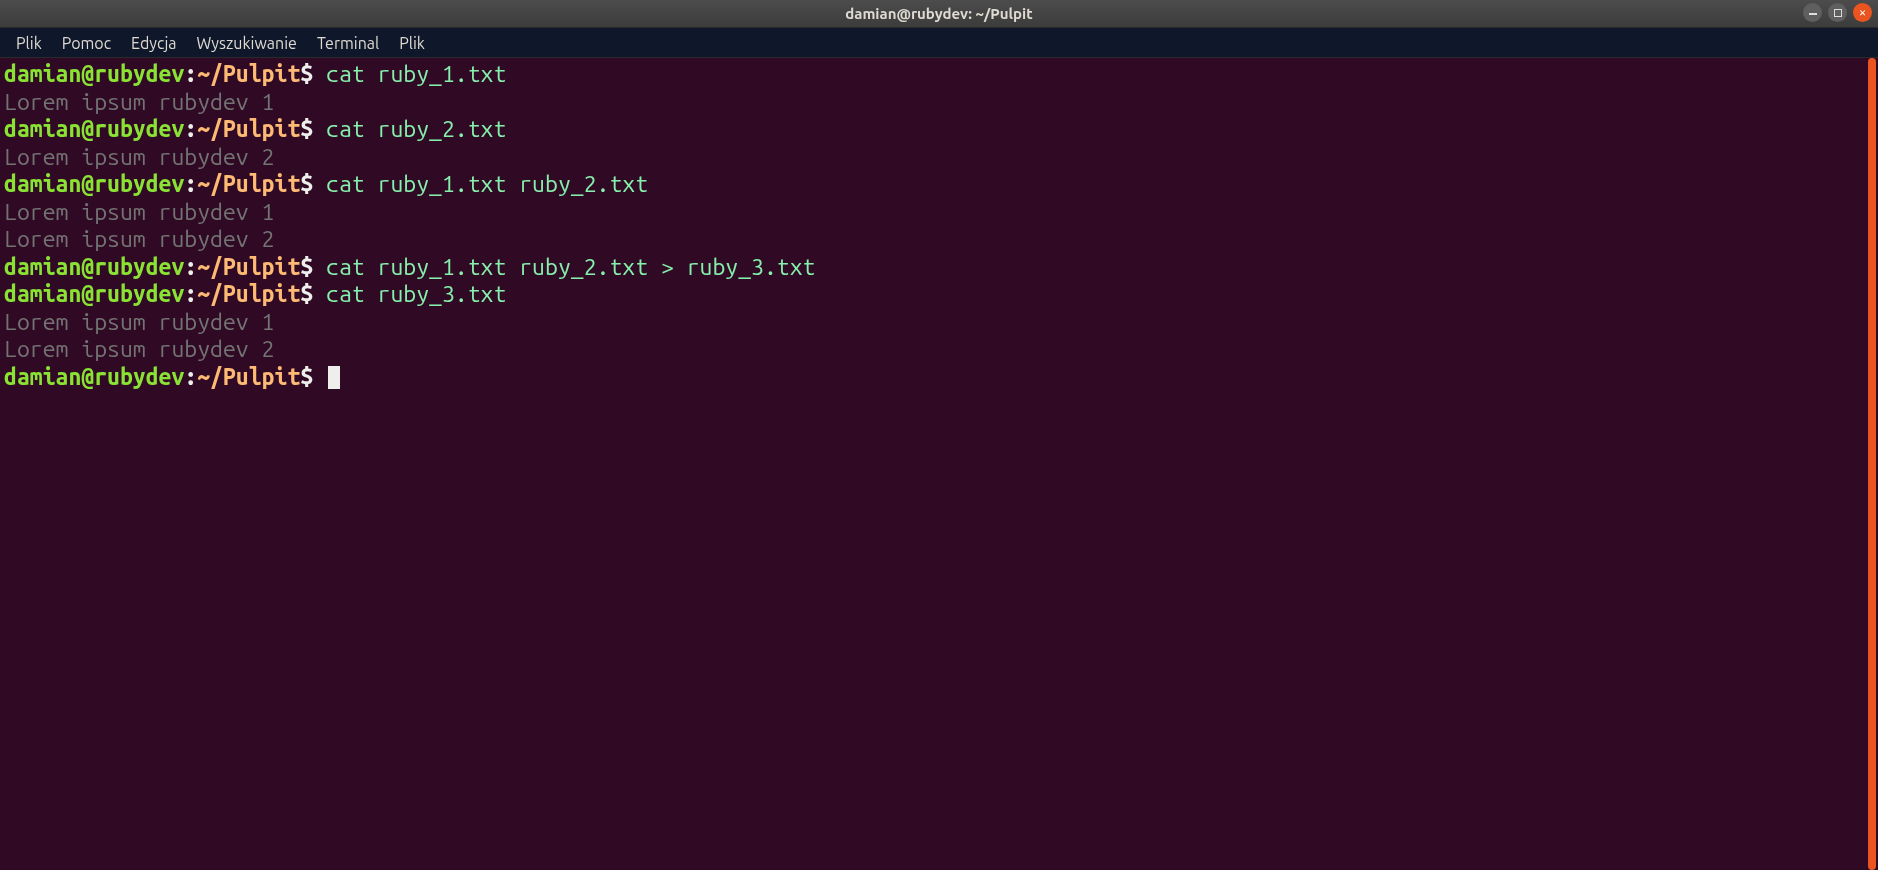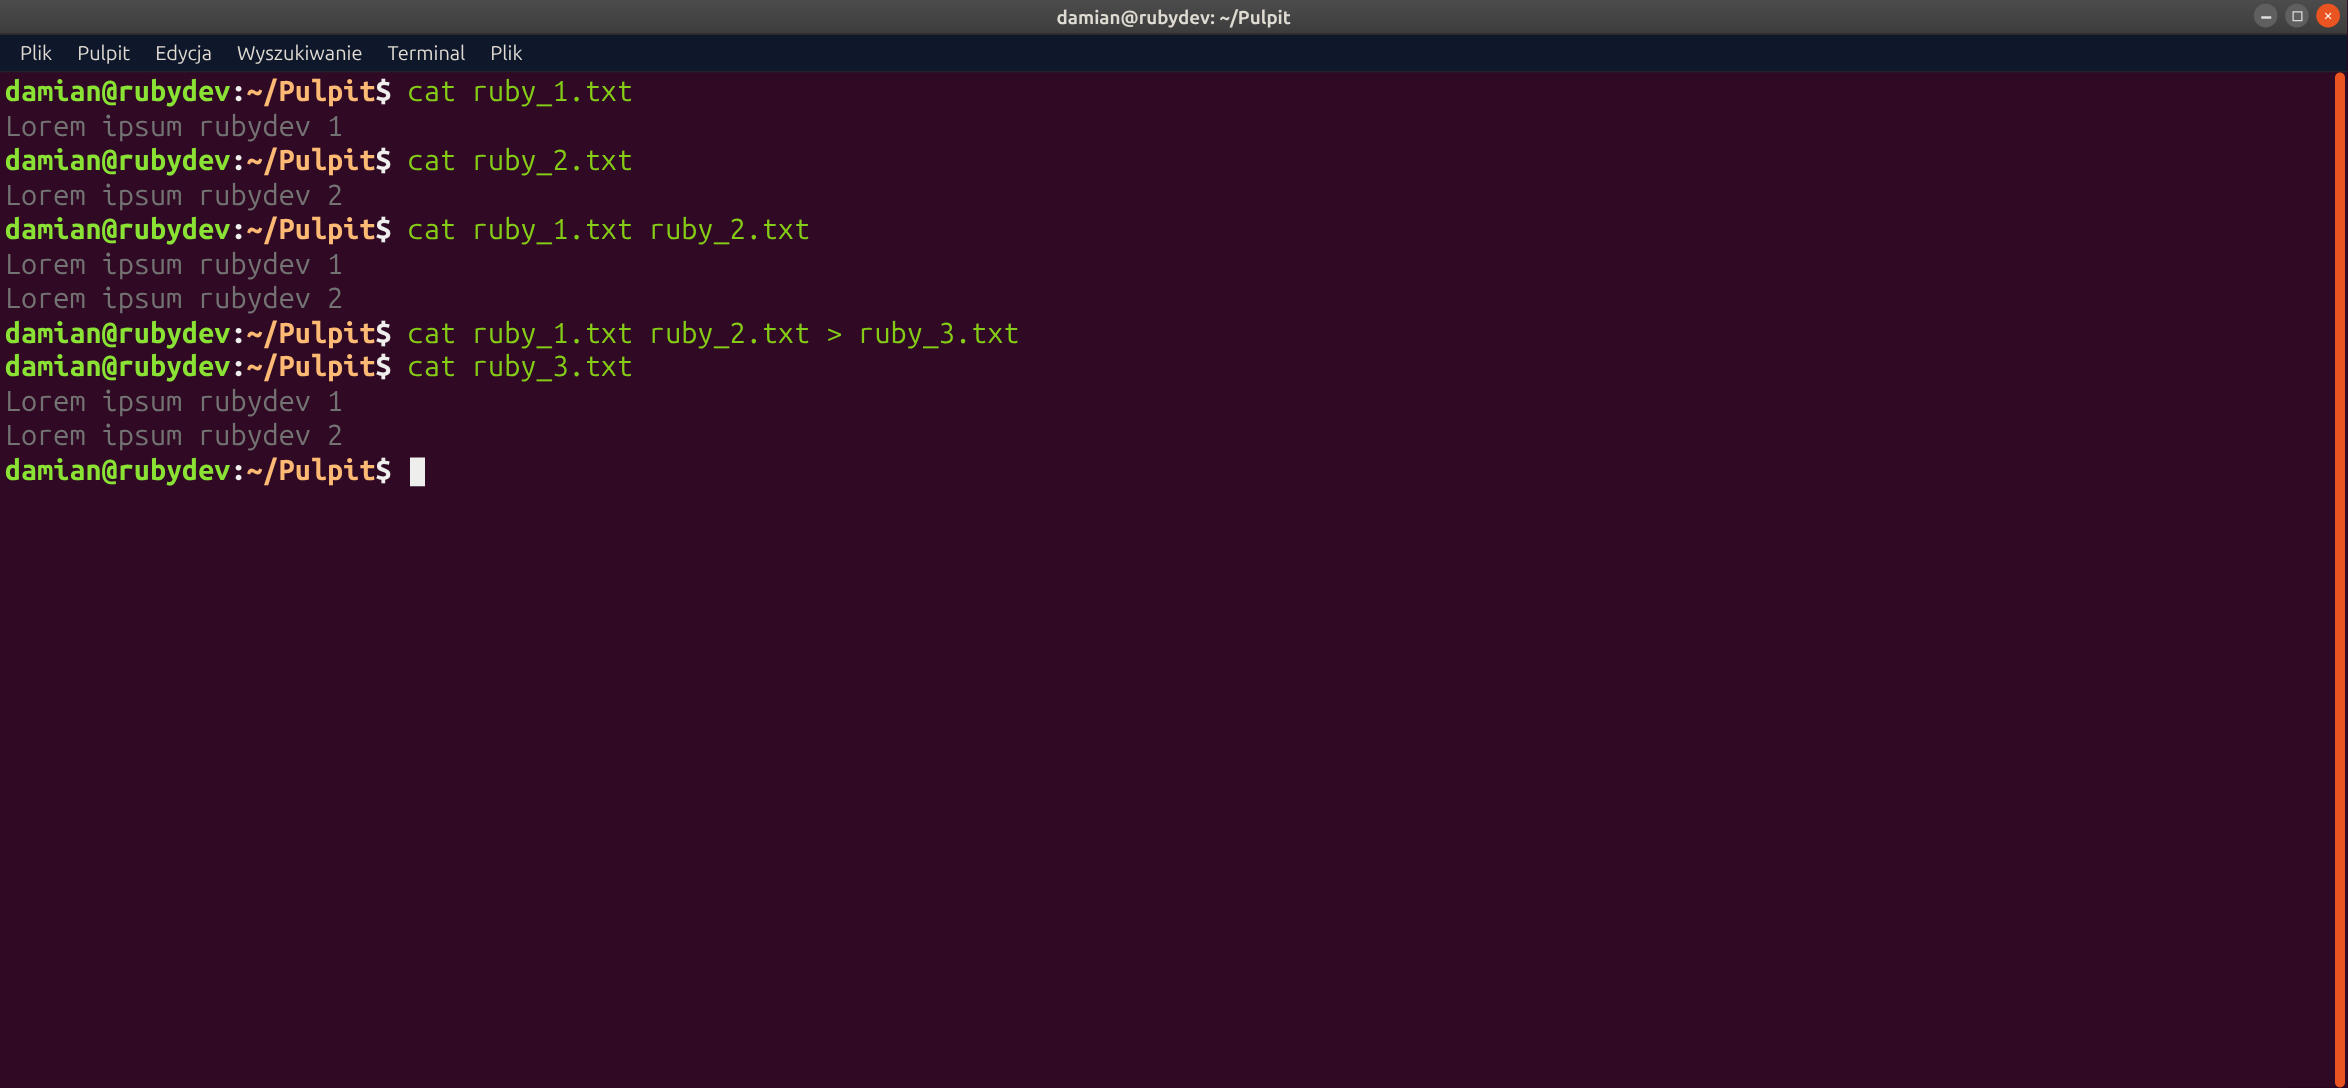--- a/index.html
+++ b/index.html
@@ -115,21 +115,21 @@
     }
     .prompt-path {
       color: #fdba74;
       font-weight: bold;
     }
     .prompt-dollar {
       color: #eeeeec;
       font-weight: bold;
     }
     .command {
-      color: #84cc16;
+      color: #86efac;
       margin-top: 36px;
     }
     .output {
       color: #737373;
     }
     .cursor {
       display: inline-block;
       width: 12px;
       height: 23px;
       background: #eeeeec;
@@ -170,21 +170,21 @@
       <div class="max-icon"></div>
     </div>
     <div class="window-btn close">
       <span class="close-icon"></span>
     </div>
   </div>
 </div>
 
 <div class="menubar">
   <span class="menu-item">Plik</span>
-  <span class="menu-item">Pulpit</span>
+  <span class="menu-item">Pomoc</span>
   <span class="menu-item">Edycja</span>
   <span class="menu-item">Wyszukiwanie</span>
   <span class="menu-item">Terminal</span>
   <span class="menu-item">Plik</span>
 </div>
 
 <div class="terminal-body" id="terminal"><span class="term-line"><span><span class="prompt-user">damian@rubydev</span><span class="prompt-colon">:</span><span class="prompt-path">~/Pulpit</span><span class="prompt-dollar">$</span></span><span class="command"> cat ruby_1.txt</span></span><span class="term-line"><span class="output">Lorem ipsum rubydev 1</span></span><span class="term-line"><span><span class="prompt-user">damian@rubydev</span><span class="prompt-colon">:</span><span class="prompt-path">~/Pulpit</span><span class="prompt-dollar">$</span></span><span class="command"> cat ruby_2.txt</span></span><span class="term-line"><span class="output">Lorem ipsum rubydev 2</span></span><span class="term-line"><span><span class="prompt-user">damian@rubydev</span><span class="prompt-colon">:</span><span class="prompt-path">~/Pulpit</span><span class="prompt-dollar">$</span></span><span class="command"> cat ruby_1.txt ruby_2.txt</span></span><span class="term-line"><span class="output">Lorem ipsum rubydev 1</span></span><span class="term-line"><span class="output">Lorem ipsum rubydev 2</span></span><span class="term-line"><span><span class="prompt-user">damian@rubydev</span><span class="prompt-colon">:</span><span class="prompt-path">~/Pulpit</span><span class="prompt-dollar">$</span></span><span class="command"> cat ruby_1.txt ruby_2.txt &gt; ruby_3.txt</span></span><span class="term-line"><span><span class="prompt-user">damian@rubydev</span><span class="prompt-colon">:</span><span class="prompt-path">~/Pulpit</span><span class="prompt-dollar">$</span></span><span class="command"> cat ruby_3.txt</span></span><span class="term-line"><span class="output">Lorem ipsum rubydev 1</span></span><span class="term-line"><span class="output">Lorem ipsum rubydev 2</span></span><span class="term-line"><span><span class="prompt-user">damian@rubydev</span><span class="prompt-colon">:</span><span class="prompt-path">~/Pulpit</span><span class="prompt-dollar">$</span></span><span> </span><span class="cursor"></span></span></div>
 
 <div class="scrollbar">
   <div class="scrollbar-thumb"></div>

